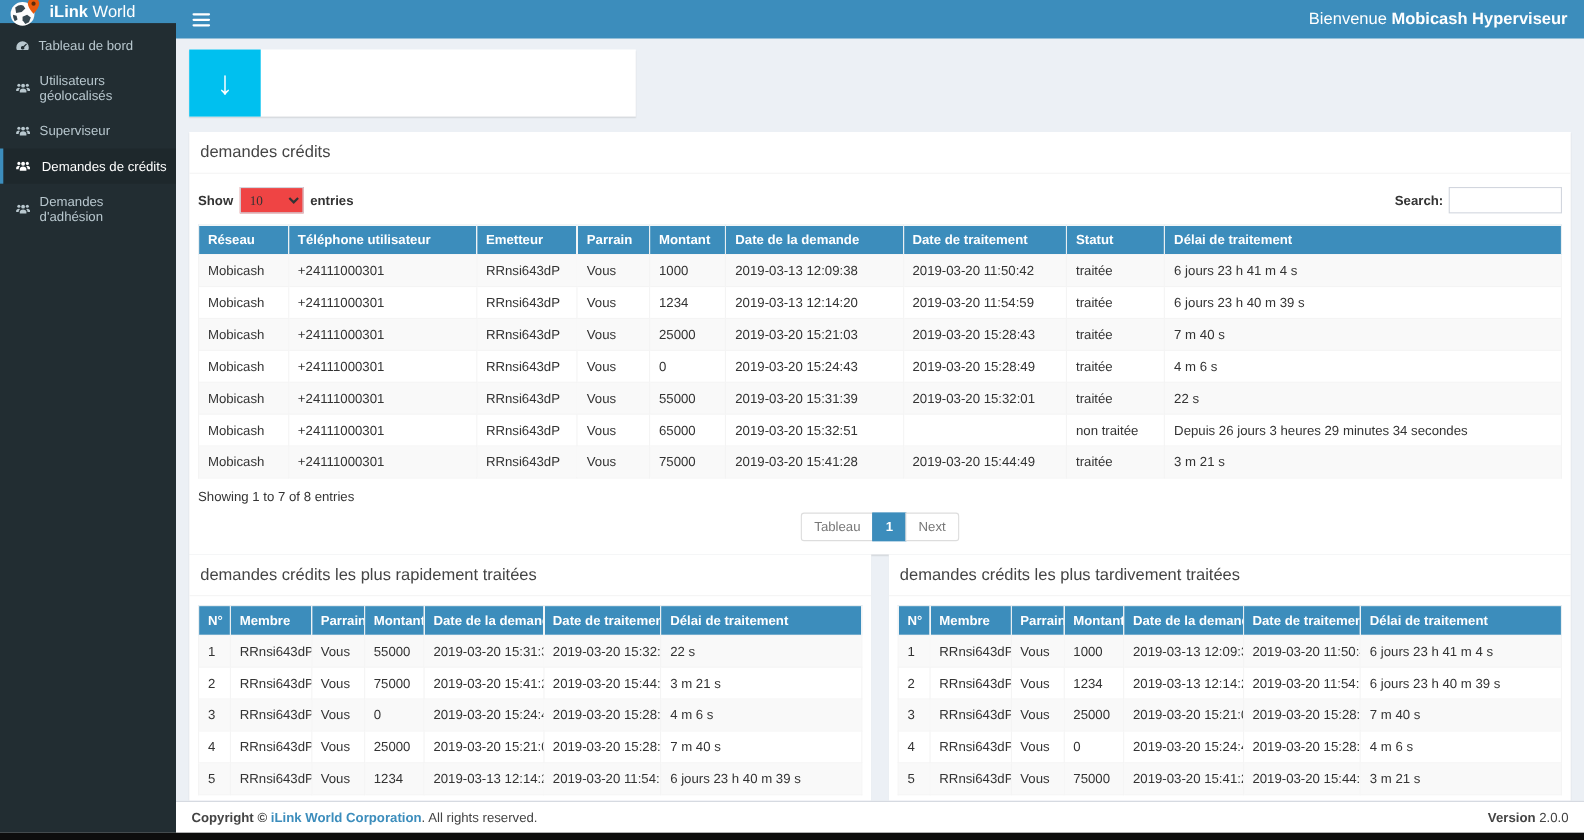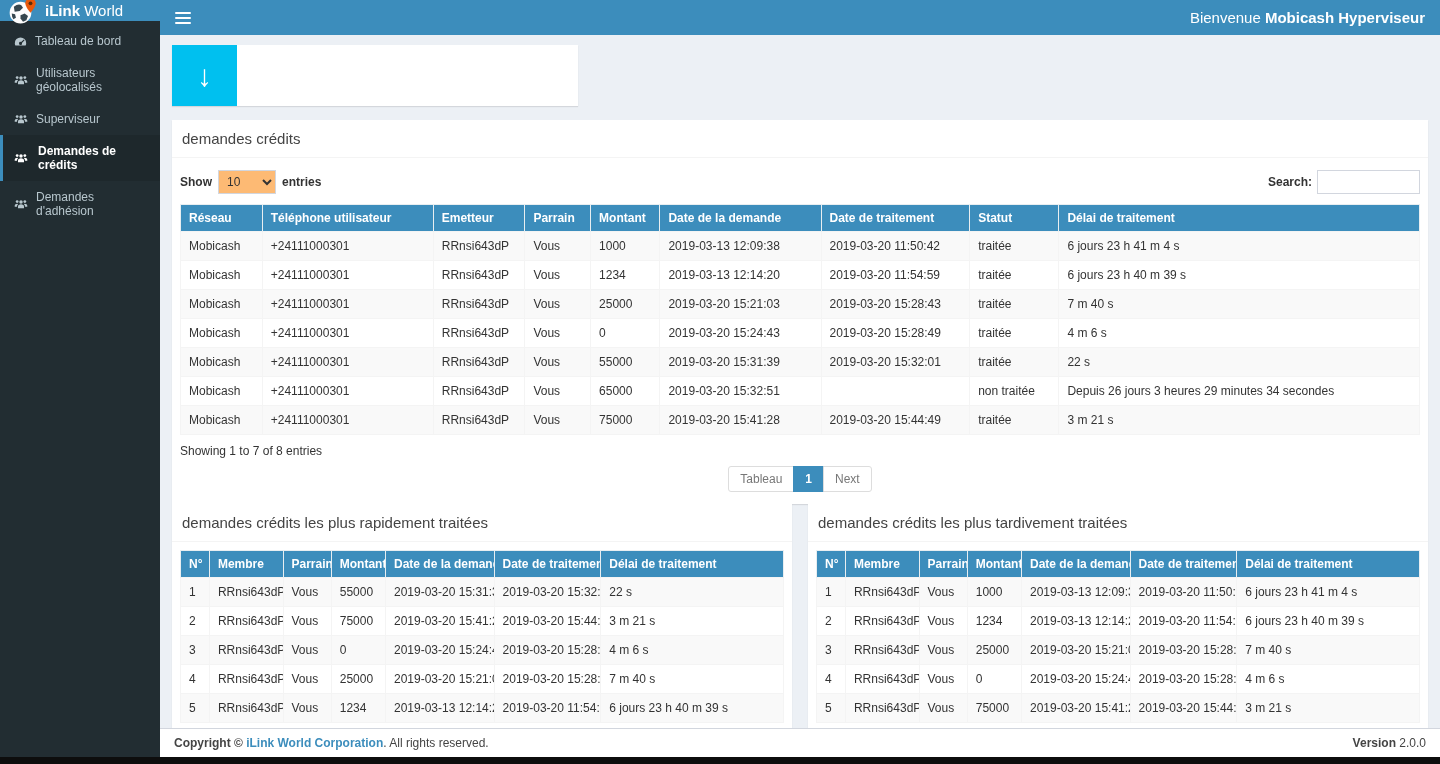--- a/index.html
+++ b/index.html
@@ -35,21 +35,21 @@
   .brand .bold { font-weight:bold; }
   .menu { padding-top:4px; }
   .menu-item {
     display:flex; align-items:center; gap:8px;
     padding:9px 8px 9px 11px;
     border-left:3px solid transparent;
     color:#b8c7ce; font-size:12px; cursor:pointer;
   }
   .menu-item svg { flex:0 0 auto; }
   .menu-item.active {
-    background:#1e282c; color:#fff; font-weight:bold;
+    background:#1e282c; color:#fff; font-weight:normal;
     border-left-color:#3c8dbc;
     gap:10px;
   }
   
   .content {
     position:absolute; left:160px; right:0; top:35px; bottom:36px;
     padding:10px 12px 0; overflow:hidden;
   }
   .info-box {
     width:406px; height:61px; background:#fff;
@@ -71,22 +71,22 @@
     padding:10px; font-size:15px; color:#444;
     border-bottom:1px solid #f4f4f4;
   }
   .panel-body { padding:8px 8px 12px; }
   .table-controls {
     display:flex; align-items:center; justify-content:space-between;
     margin:4px 0 10px; font-size:12px; font-weight:bold; color:#333;
   }
   .length-ctl { display:flex; align-items:center; gap:6px; }
   .length-ctl select {
-    width:58px; height:24px; border:1px solid #d2d6de; background:#fdba74;
-    font-size:12px; font-family:Liberation Sans, sans-serif; color:#333; padding:0 4px;
+    width:58px; height:24px; border:1px solid #d2d6de; background:#ef4444;
+    font-size:12px; font-family:Liberation Serif, serif; color:#333; padding:0 4px;
   }
   .search-ctl { display:flex; align-items:center; gap:5px; }
   .search-ctl input {
     width:103px; height:24px; border:1px solid #d2d6de; background:#fff;
     font-size:12px; padding:0 5px; font-family:"Liberation Sans",sans-serif;
   }
   table { width:100%; border-collapse:collapse; font-size:12px; color:#333; table-layout:fixed; }
   thead th {
     background:#3c8dbc; color:#fff; font-weight:bold; text-align:left;
     padding:6px 8px; border:1px solid #e8eef1; border-bottom:none;

